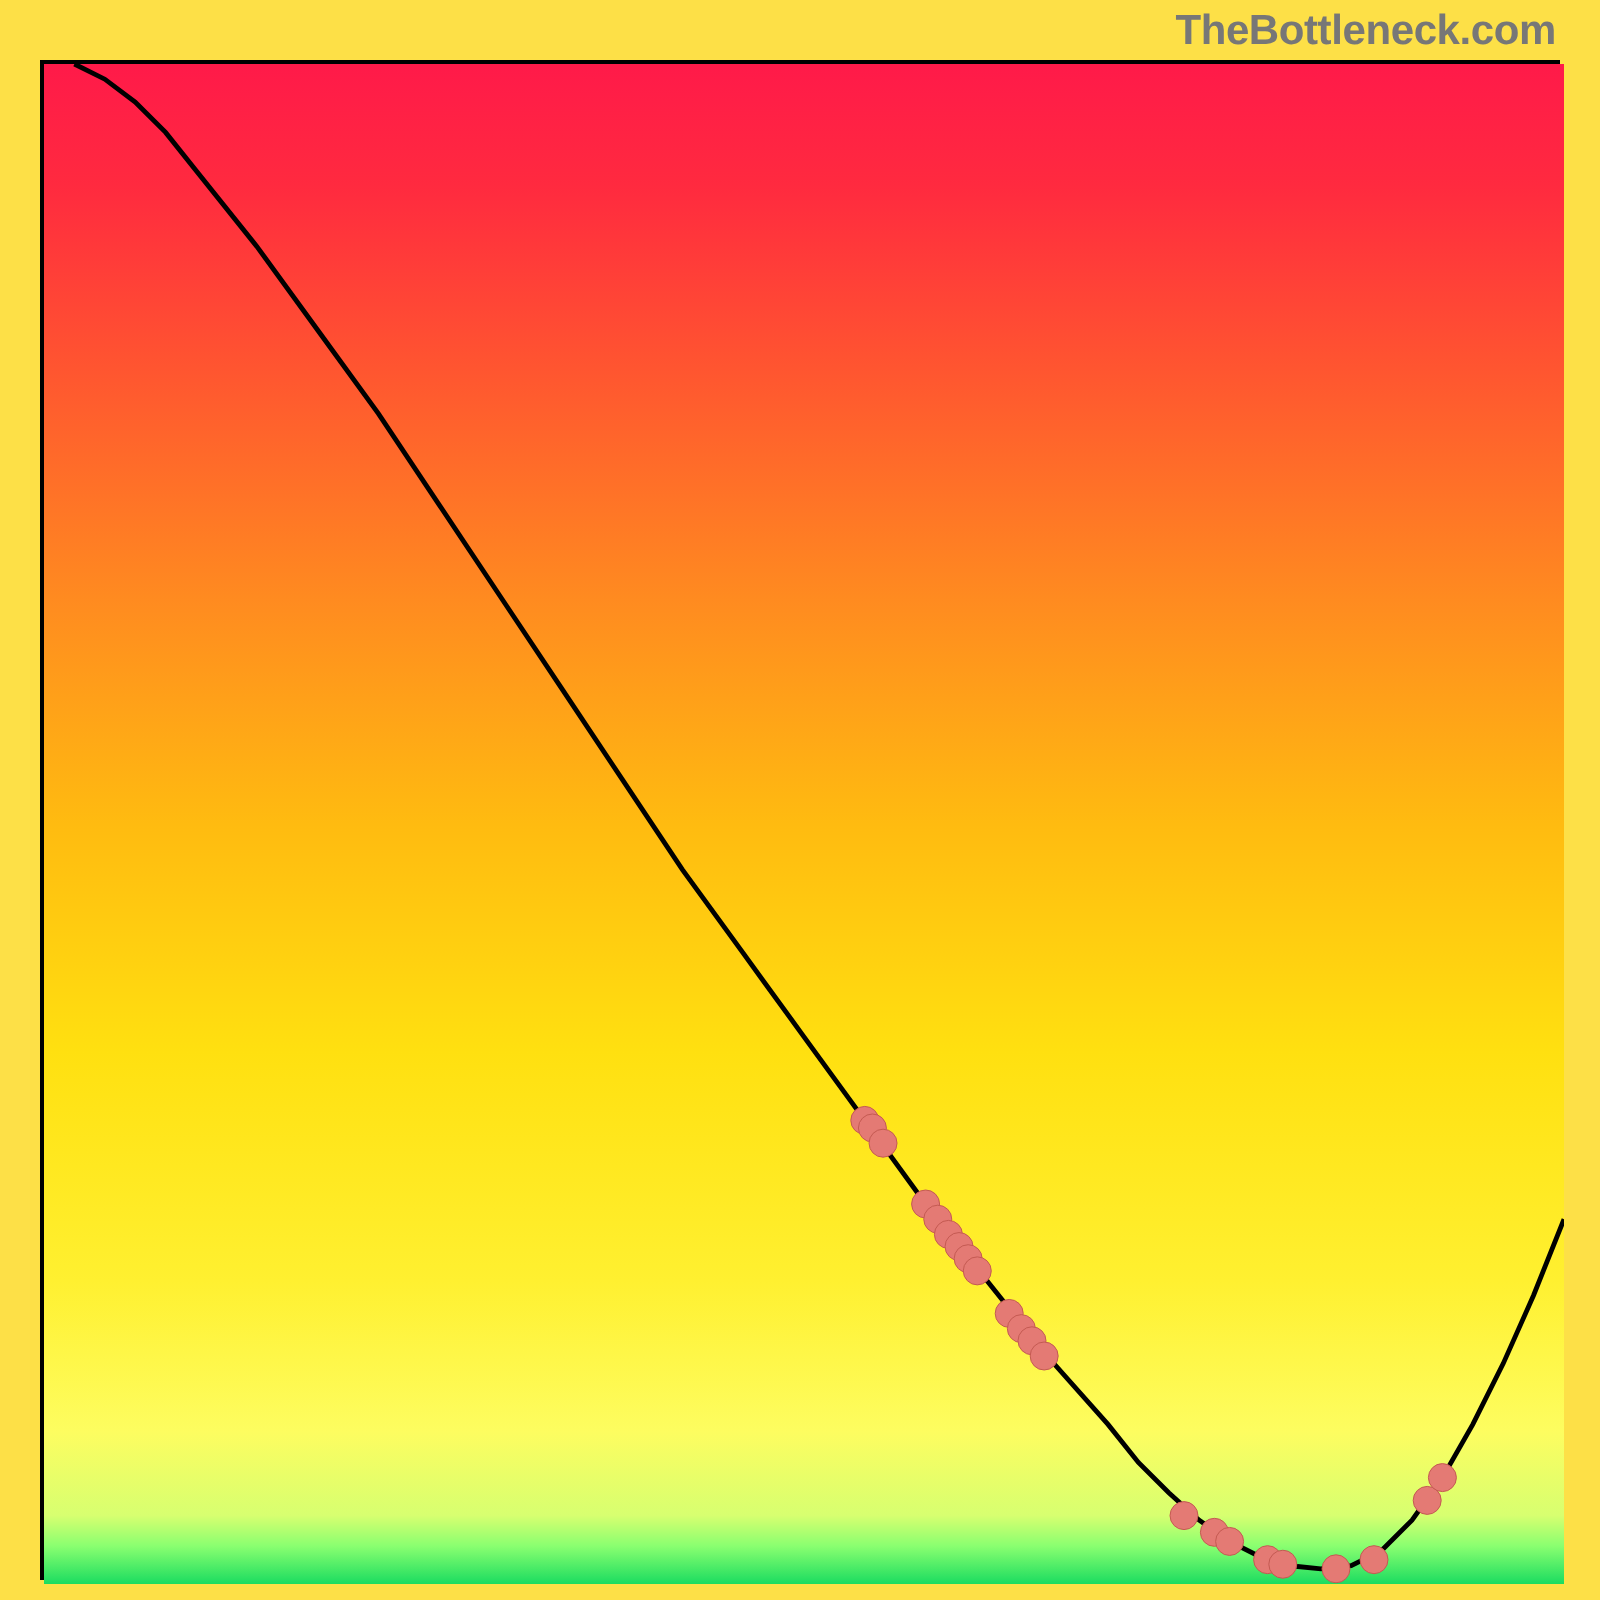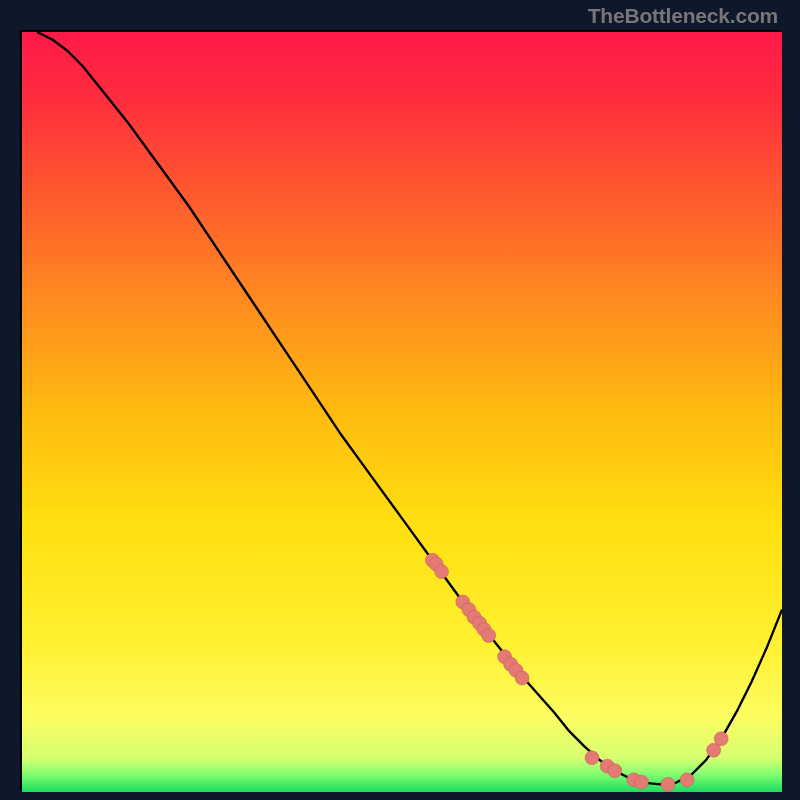--- a/index.html
+++ b/index.html
@@ -7,21 +7,21 @@
     padding: 0;
     width: 800px;
     height: 800px;
     background: #000;
     overflow: hidden;
   }
   .container {
     position: relative;
     width: 800px;
     height: 800px;
-    background: #0f172a;
+    background: #fde047;
   }
   .plot {
     position: absolute;
     left: 20px;
     top: 30px;
     width: 760px;
     height: 760px;
     box-sizing: border-box;
     border: 2px solid #000;
   }

